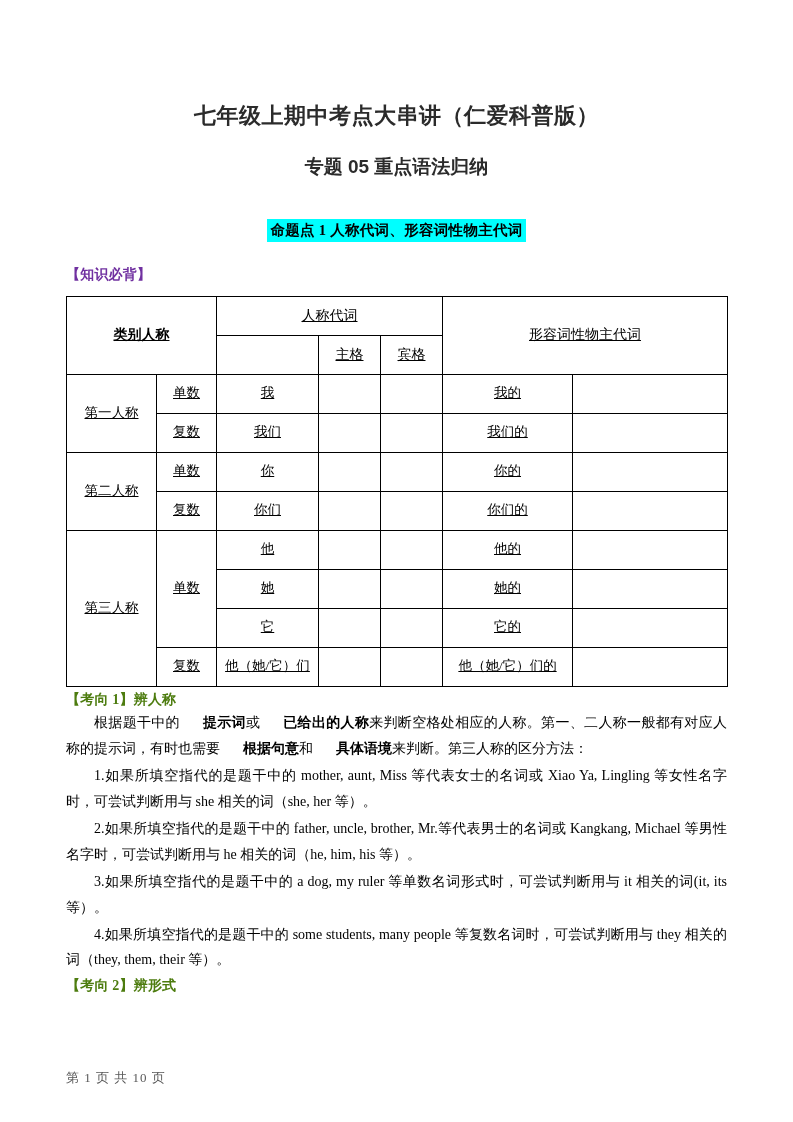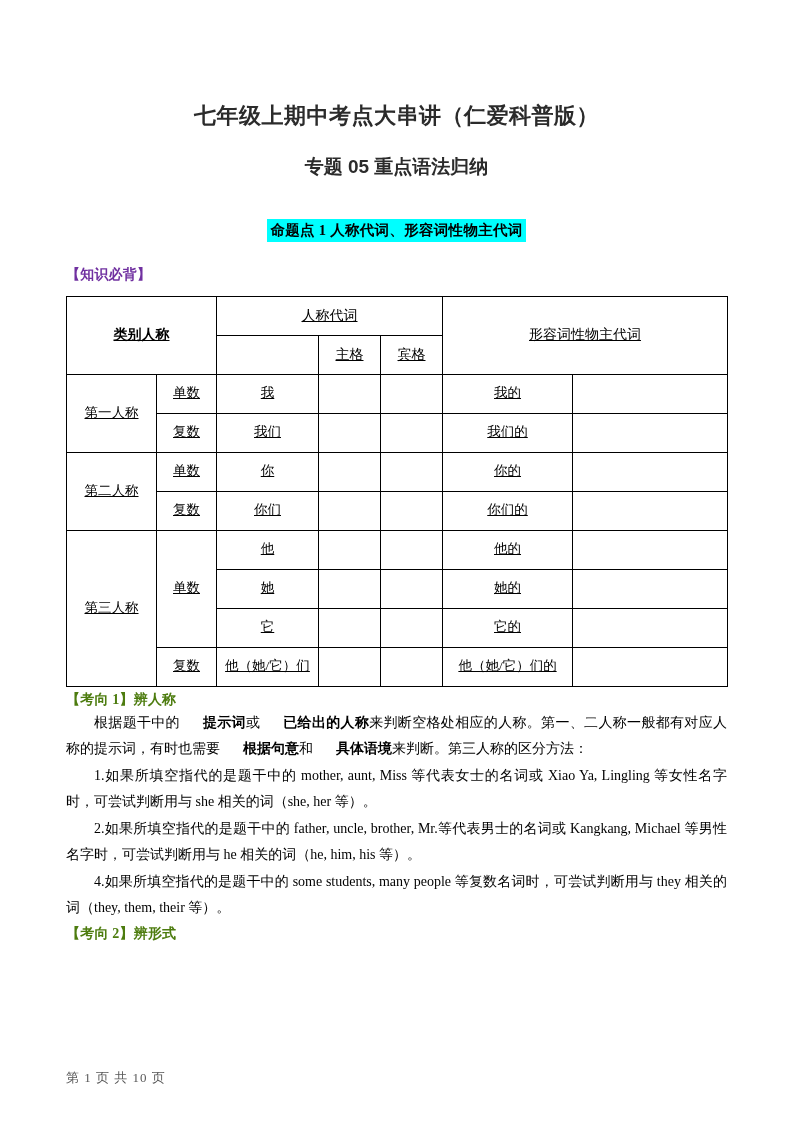--- a/index.html
+++ b/index.html
@@ -238,18 +238,19 @@
           <td></td>
         </tr>
       </tbody>
   </table>
 
   <div id="sections">
       <div class="label-green">【考向 1】辨人称</div>
       <p class="body"><span>根据题干中的</span><b>提示词</b><span>或</span><b>已给出的人称</b><span>来判断空格处相应的人称。第一、二人称一般都有对应人称的提示词，有时也需要</span><b>根据句意</b><span>和</span><b>具体语境</b><span>来判断。第三人称的区分方法：</span></p>
       <p class="body"><span>1.如果所填空指代的是题干中的 mother, aunt, Miss 等代表女士的名词或 Xiao Ya, Lingling 等女性名字时，可尝试判断用与 she 相关的词（she, her 等）。</span></p>
       <p class="body"><span>2.如果所填空指代的是题干中的 father, uncle, brother, Mr.等代表男士的名词或 Kangkang, Michael 等男性名字时，可尝试判断用与 he 相关的词（he, him, his 等）。</span></p>
+      <p class="body"><span>3.如果所填空指代的是题干中的 a dog, my ruler 等单数名词形式时，可尝试判断用与 it 相关的词(it, its 等）。</span></p>
       <p class="body"><span>4.如果所填空指代的是题干中的 some students, many people 等复数名词时，可尝试判断用与 they 相关的词（they, them, their 等）。</span></p>
       <div class="label-green">【考向 2】辨形式</div>
     </div>
 
   <div class="footer">第 1 页  共 10 页</div>
 </div>
 
 </body></html>

